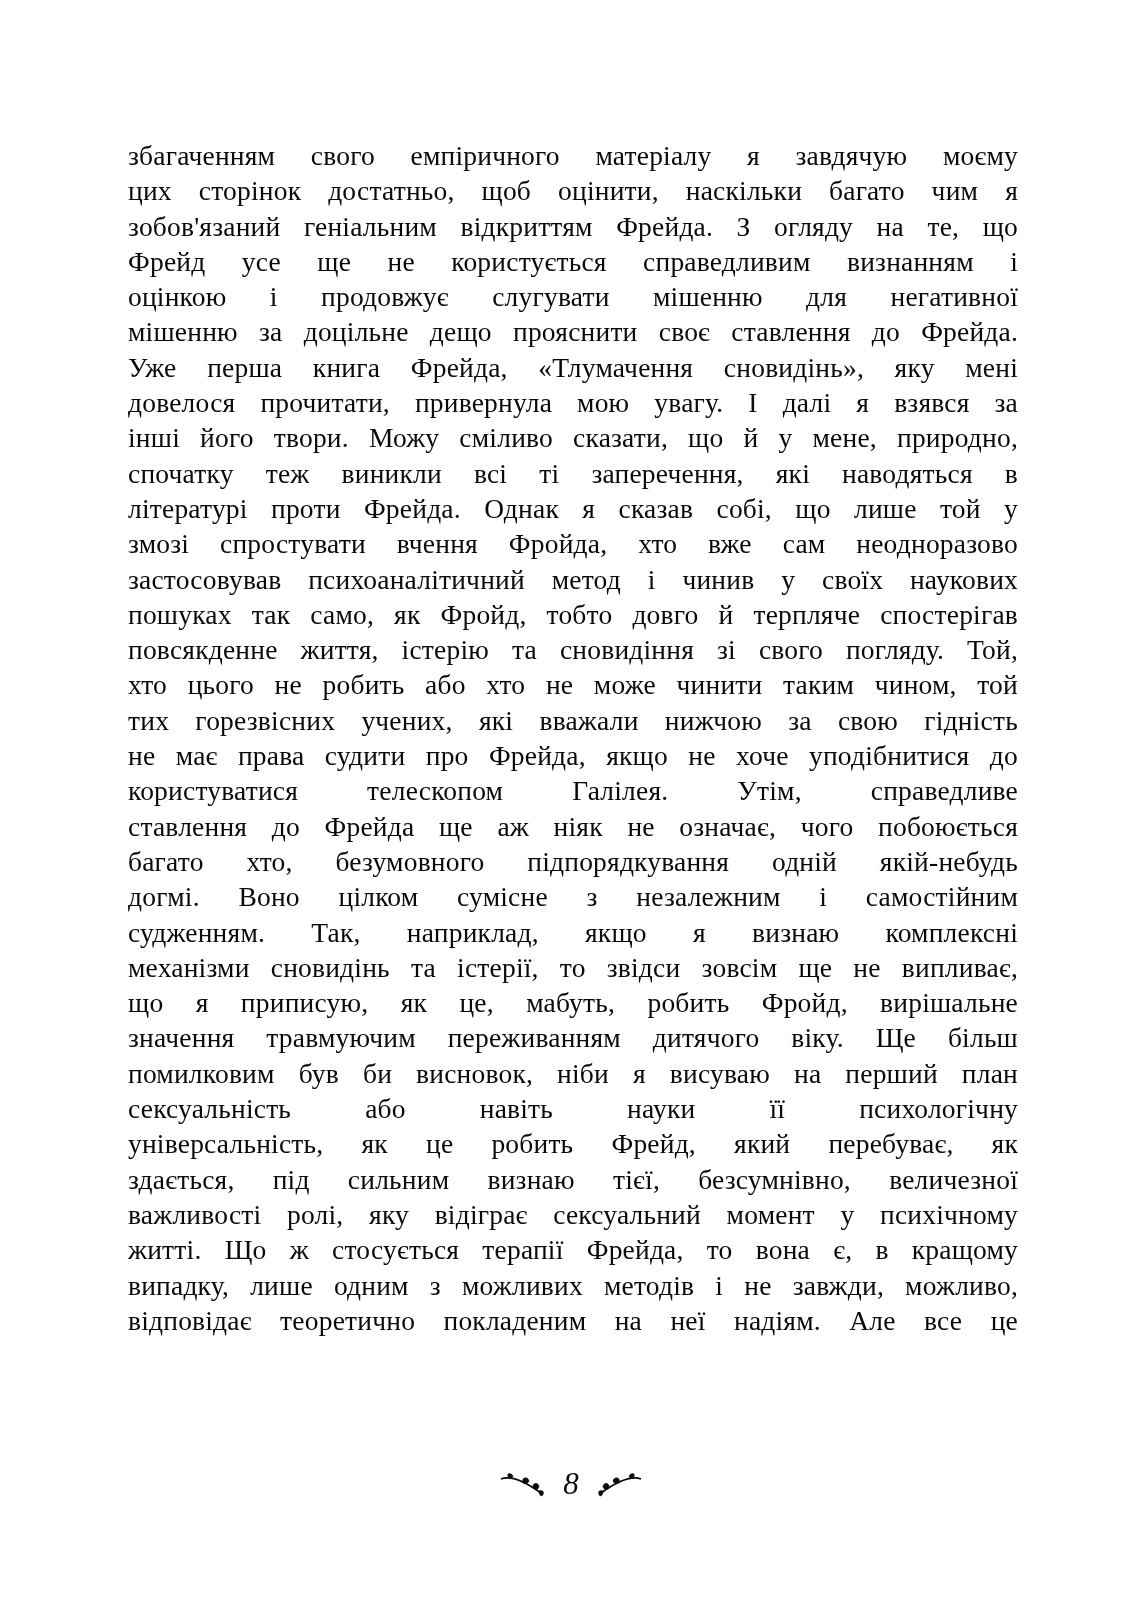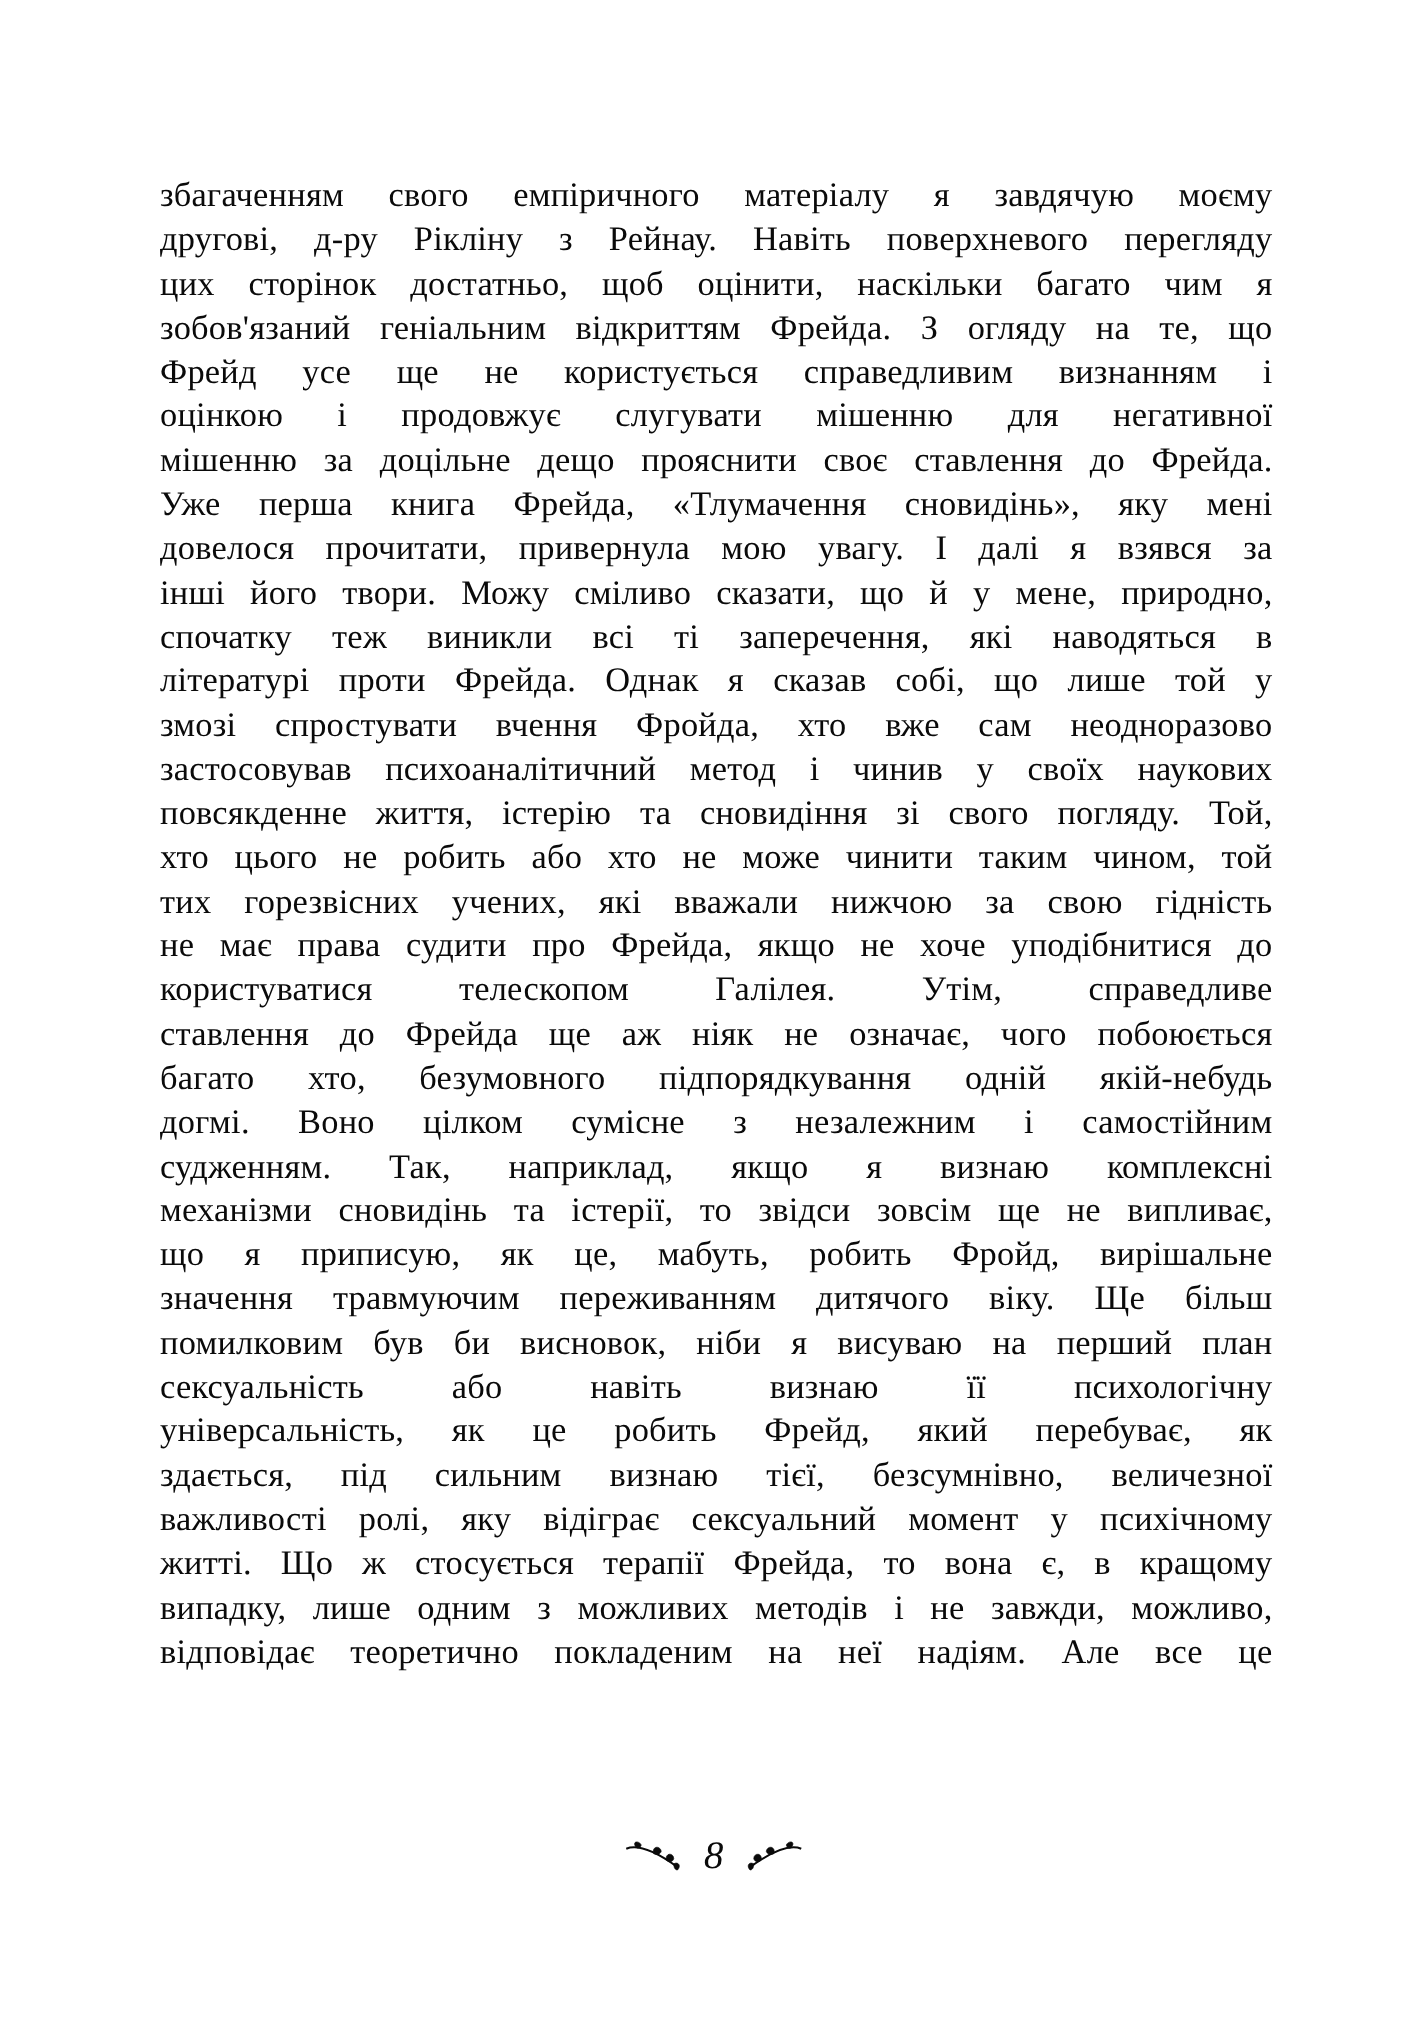--- a/index.html
+++ b/index.html
@@ -53,47 +53,47 @@
   }
   .fleuron svg { display: block; }
 </style>
 </head>
 <body>
 
 <div class="page">
 
   <div class="text-block">
       <div class="line">збагаченням свого емпіричного матеріалу я завдячую моєму</div>
-      <div class="line">другові, д-ру Рікліну з Рейнау. Навіть поверхневого перегляду</div>
       <div class="line">цих сторінок достатньо, щоб оцінити, наскільки багато чим я</div>
       <div class="line">зобов'язаний геніальним відкриттям Фрейда. З огляду на те, що</div>
       <div class="line">Фрейд усе ще не користується справедливим визнанням і</div>
       <div class="line">оцінкою і продовжує слугувати мішенню для негативної</div>
       <div class="line">мішенню за доцільне дещо прояснити своє ставлення до Фрейда.</div>
       <div class="line">Уже перша книга Фрейда, «Тлумачення сновидінь», яку мені</div>
       <div class="line">довелося прочитати, привернула мою увагу. І далі я взявся за</div>
       <div class="line">інші його твори. Можу сміливо сказати, що й у мене, природно,</div>
       <div class="line">спочатку теж виникли всі ті заперечення, які наводяться в</div>
       <div class="line">літературі проти Фрейда. Однак я сказав собі, що лише той у</div>
       <div class="line">змозі спростувати вчення Фройда, хто вже сам неодноразово</div>
       <div class="line">застосовував психоаналітичний метод і чинив у своїх наукових</div>
+      <div class="line">пошуках так само, як Фройд, тобто довго й терпляче спостерігав</div>
       <div class="line">повсякденне життя, істерію та сновидіння зі свого погляду. Той,</div>
       <div class="line">хто цього не робить або хто не може чинити таким чином, той</div>
       <div class="line">тих горезвісних учених, які вважали нижчою за свою гідність</div>
       <div class="line">не має права судити про Фрейда, якщо не хоче уподібнитися до</div>
       <div class="line">користуватися телескопом Галілея. Утім, справедливе</div>
       <div class="line">ставлення до Фрейда ще аж ніяк не означає, чого побоюється</div>
       <div class="line">багато хто, безумовного підпорядкування одній якій-небудь</div>
       <div class="line">догмі. Воно цілком сумісне з незалежним і самостійним</div>
       <div class="line">судженням. Так, наприклад, якщо я визнаю комплексні</div>
       <div class="line">механізми сновидінь та істерії, то звідси зовсім ще не випливає,</div>
       <div class="line">що я приписую, як це, мабуть, робить Фройд, вирішальне</div>
       <div class="line">значення травмуючим переживанням дитячого віку. Ще більш</div>
       <div class="line">помилковим був би висновок, ніби я висуваю на перший план</div>
-      <div class="line">сексуальність або навіть визнаю її психологічну</div>
+      <div class="line">сексуальність або навіть науки її психологічну</div>
       <div class="line">універсальність, як це робить Фрейд, який перебуває, як</div>
       <div class="line">здається, під сильним визнаю тієї, безсумнівно, величезної</div>
       <div class="line">важливості ролі, яку відіграє сексуальний момент у психічному</div>
       <div class="line">житті. Що ж стосується терапії Фрейда, то вона є, в кращому</div>
       <div class="line">випадку, лише одним з можливих методів і не завжди, можливо,</div>
       <div class="line">відповідає теоретично покладеним на неї надіям. Але все це</div>
     </div>
 
   <div class="footer">
     <span class="fleuron">

